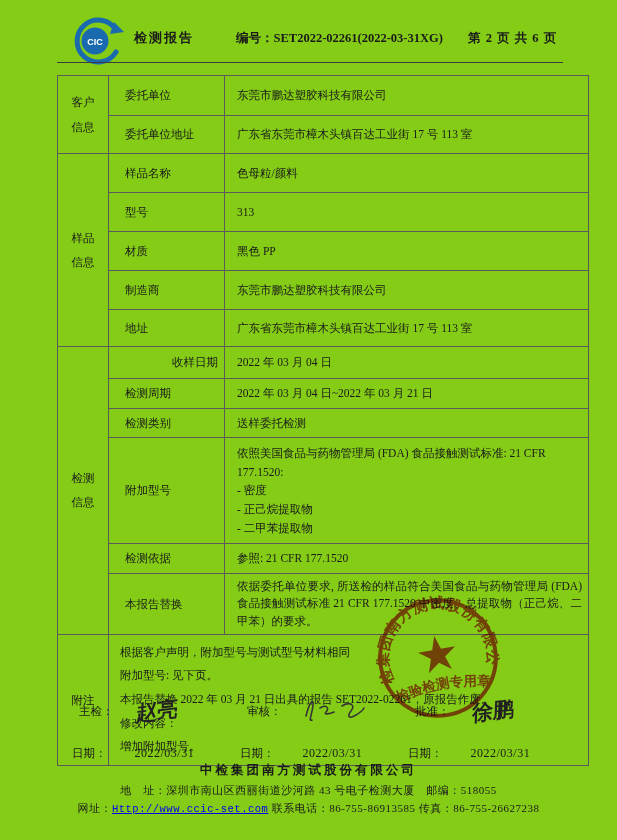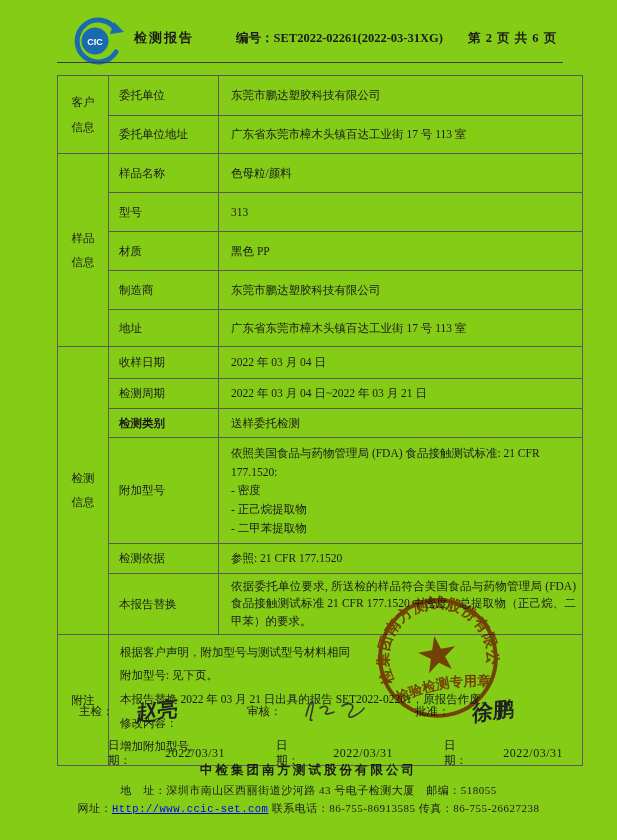--- a/index.html
+++ b/index.html
@@ -10,37 +10,37 @@
   .hdr-title{position:absolute;left:134px;top:29px;font-size:13px;font-weight:bold;letter-spacing:2px;}
   .hdr-no{position:absolute;left:236px;top:30px;font-size:12.5px;font-weight:bold;}
   .hdr-page{position:absolute;left:468px;top:30px;font-size:12.5px;font-weight:bold;letter-spacing:1px;}
   .hdr-rule{position:absolute;left:57px;top:62px;width:506px;border-top:1.5px solid #3c3c3c;}
   .logo{position:absolute;left:64px;top:16px;width:68px;height:50px;}
 
   
   .report-table{position:absolute;left:57px;top:75px;border-collapse:collapse;table-layout:fixed;width:506px;}
   .report-table td{border:1px solid #5a5a5a;font-size:11.5px;vertical-align:middle;padding:2px 6px;}
   td.group{width:50px;text-align:center;white-space:pre-line;line-height:2.1;padding:0;}
-  td.flabel{width:93px;padding-left:10px;}
+  td.flabel{width:93px;padding-left:16px;}
   td.fvalue{width:345px;padding-left:12px;white-space:pre-line;}
   td.multiline{line-height:1.62;padding-top:6px;padding-bottom:6px;}
   td.justify{text-align:justify;line-height:1.5;padding-top:4px;padding-bottom:4px;}
   td.notes{line-height:2.05;padding-top:6px;padding-bottom:6px;}
 
   
   .stamp{position:absolute;left:368px;top:588px;width:140px;height:140px;opacity:.88;transform:rotate(-10deg);pointer-events:none;z-index:6;mix-blend-mode:multiply;}
 
   
   .sig-block{position:absolute;left:57px;top:688px;width:506px;z-index:2;}
   .sig-row{display:grid;grid-template-columns:168px 168px 170px;}
   .sig-cell{position:relative;height:46px;display:flex;align-items:center;}
   .sig-role{font-size:11.5px;padding-left:22px;white-space:nowrap;}
   .sig-name{font-size:21px;margin-left:22px;transform:rotate(-7deg) skewX(-9deg);font-weight:bold;color:#222;}
   .date-row{display:grid;grid-template-columns:168px 168px 170px;margin-top:8px;}
-  .date-cell{display:flex;align-items:center;height:22px;padding-left:36px;}
+  .date-cell{display:flex;align-items:center;height:22px;}
   .date-label{font-size:11.5px;padding-left:15px;}
   .date-value{font-size:12px;margin-left:28px;letter-spacing:.5px;}
 
   
   .footer{position:absolute;left:0;top:762px;width:617px;text-align:center;}
   .f-company{font-size:12.5px;font-weight:bold;letter-spacing:3px;}
   .f-line{font-size:11px;margin-top:3.5px;letter-spacing:.5px;}
   .f-url{color:#0000ee;text-decoration:underline;font-family:"Liberation Mono","DejaVu Sans Mono",monospace;font-size:10.5px;}
 </style>
 </head>
@@ -94,29 +94,29 @@
       <td class="fvalue">东莞市鹏达塑胶科技有限公司</td>
     </tr>
     <tr>
       <td class="flabel" style="height:32px;">地址</td>
       <td class="fvalue">广东省东莞市樟木头镇百达工业街 17 号 113 室</td>
     </tr>
 
     <tr>
       <td class="group" rowspan="6">检测
 信息</td>
-      <td class="flabel" style="height:27px;">收样日期</td>
+      <td class="flabel" style="height:27px;text-align:right;">收样日期</td>
       <td class="fvalue">2022 年 03 月 04 日</td>
     </tr>
     <tr>
       <td class="flabel" style="height:25px;">检测周期</td>
       <td class="fvalue">2022 年 03 月 04 日~2022 年 03 月 21 日</td>
     </tr>
     <tr>
-      <td class="flabel" style="height:24px;font-weight:bold;">检测类别</td>
+      <td class="flabel" style="height:24px;">检测类别</td>
       <td class="fvalue">送样委托检测</td>
     </tr>
     <tr>
       <td class="flabel" style="height:85px;">附加型号</td>
       <td class="fvalue multiline">依照美国食品与药物管理局 (FDA) 食品接触测试标准: 21 CFR 177.1520:
 - 密度
 - 正己烷提取物
 - 二甲苯提取物</td>
     </tr>
     <tr>

